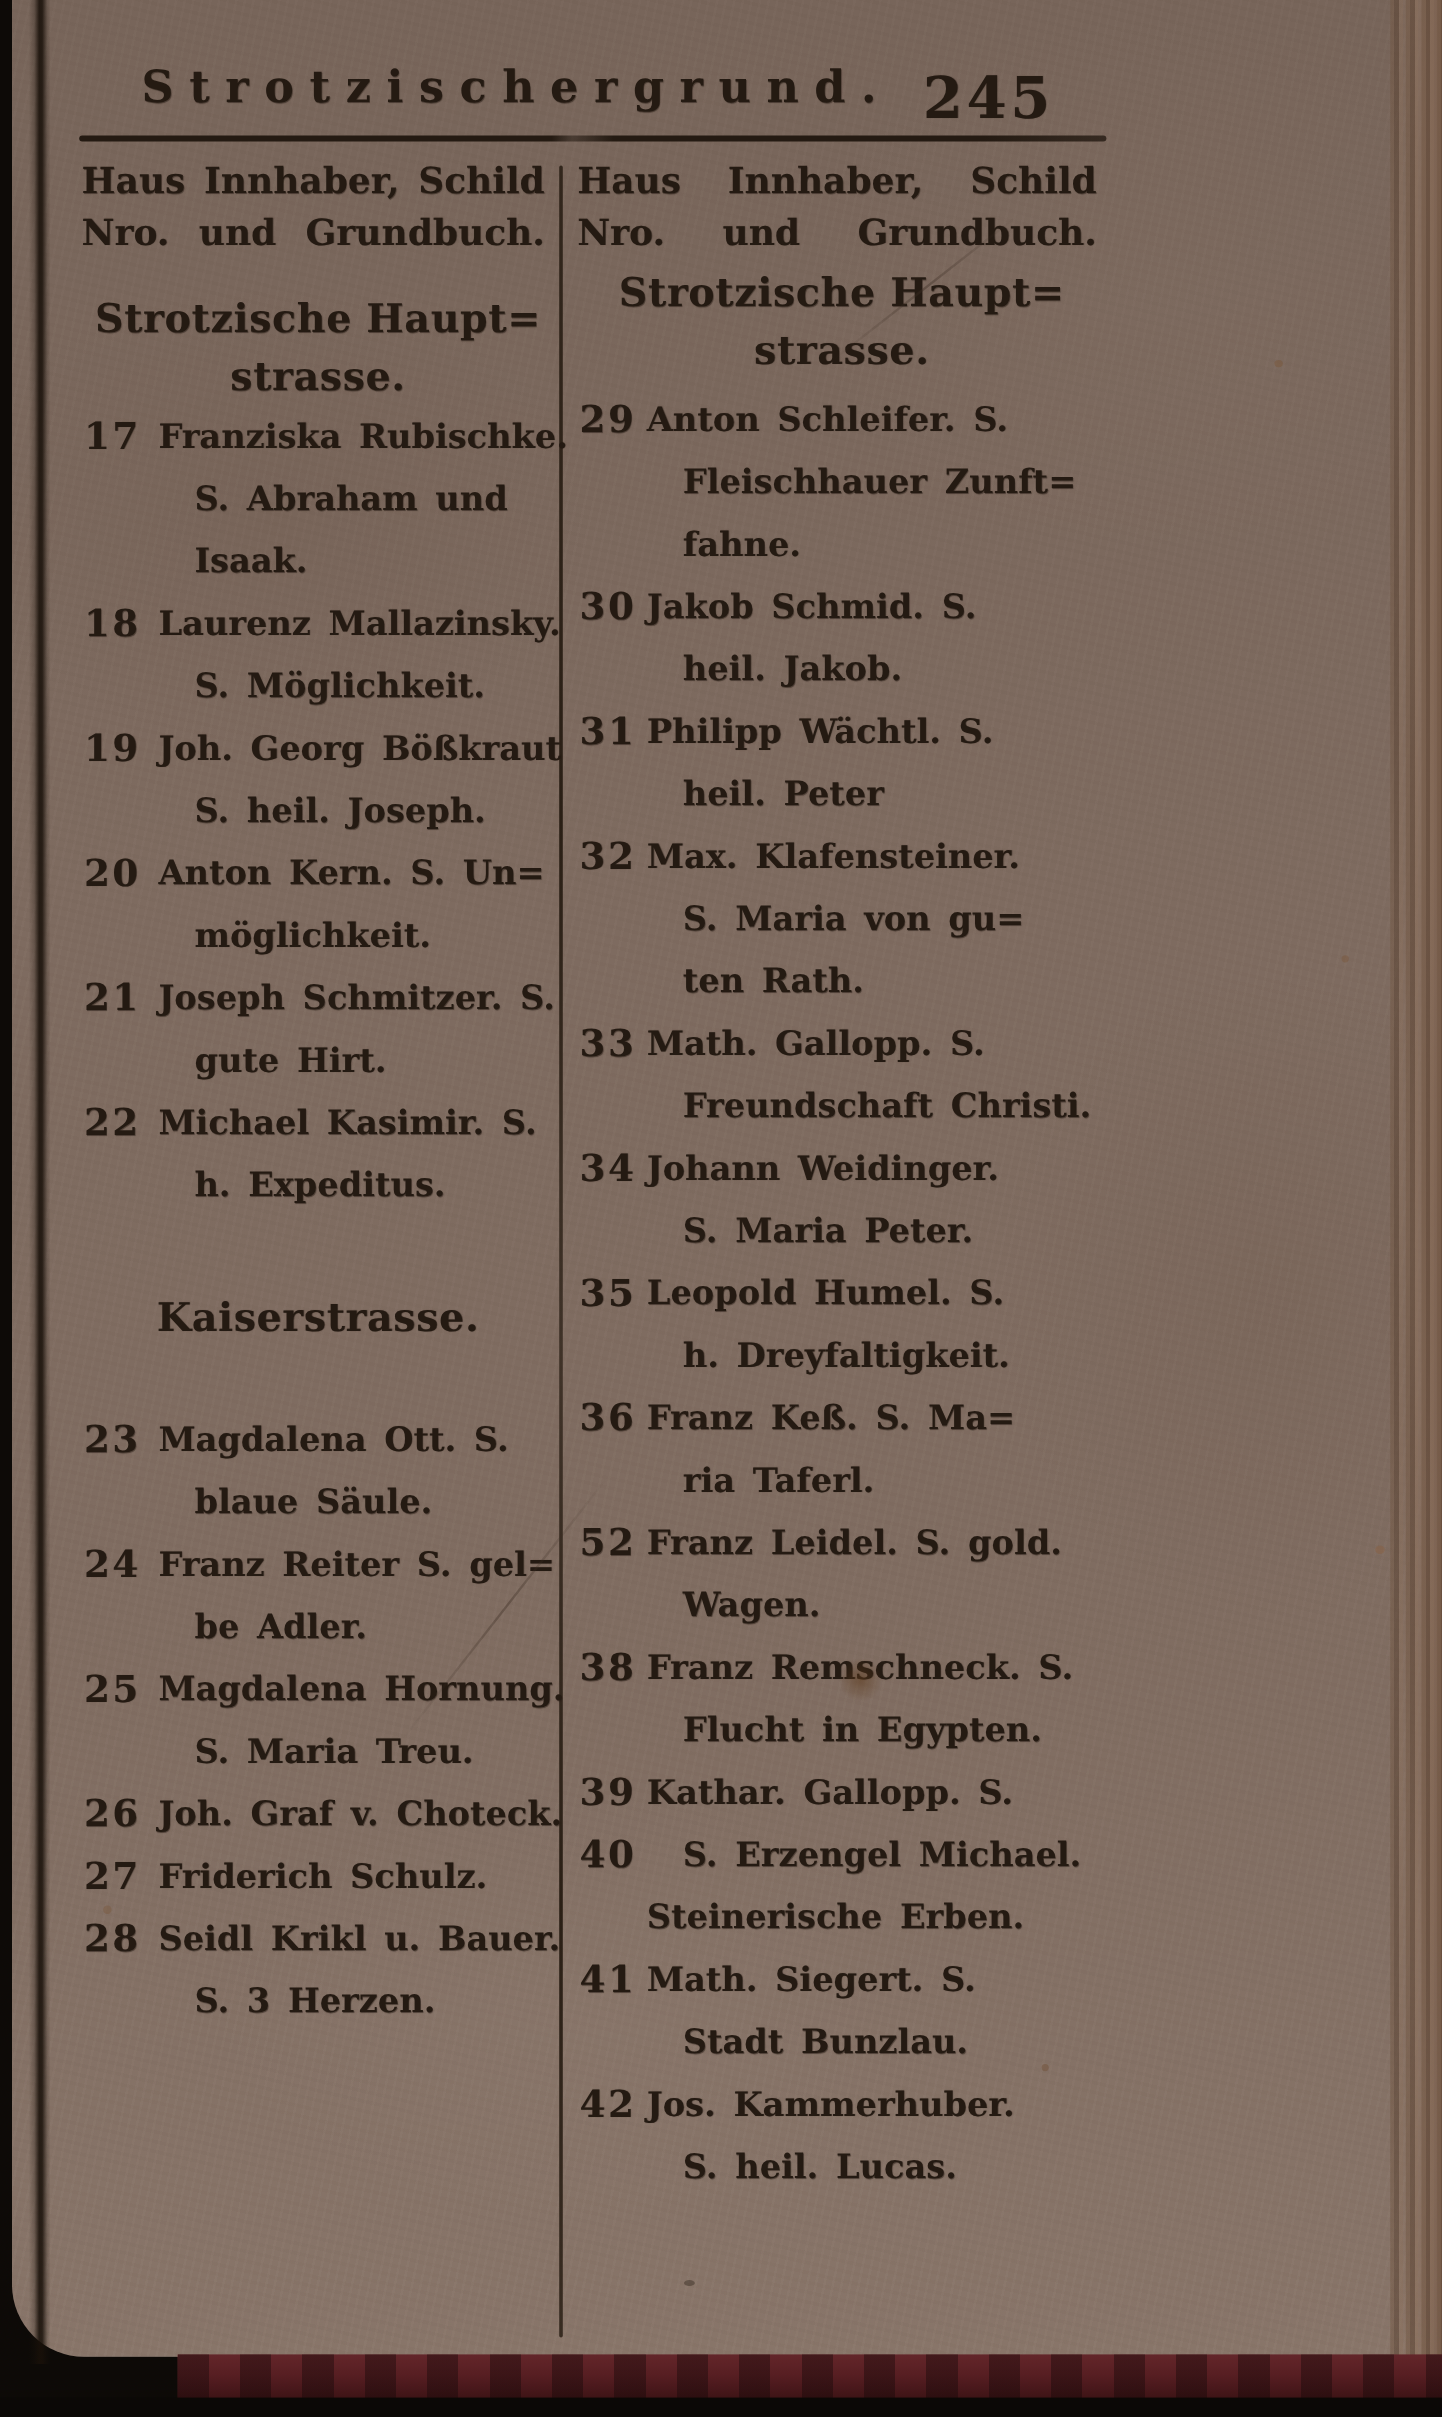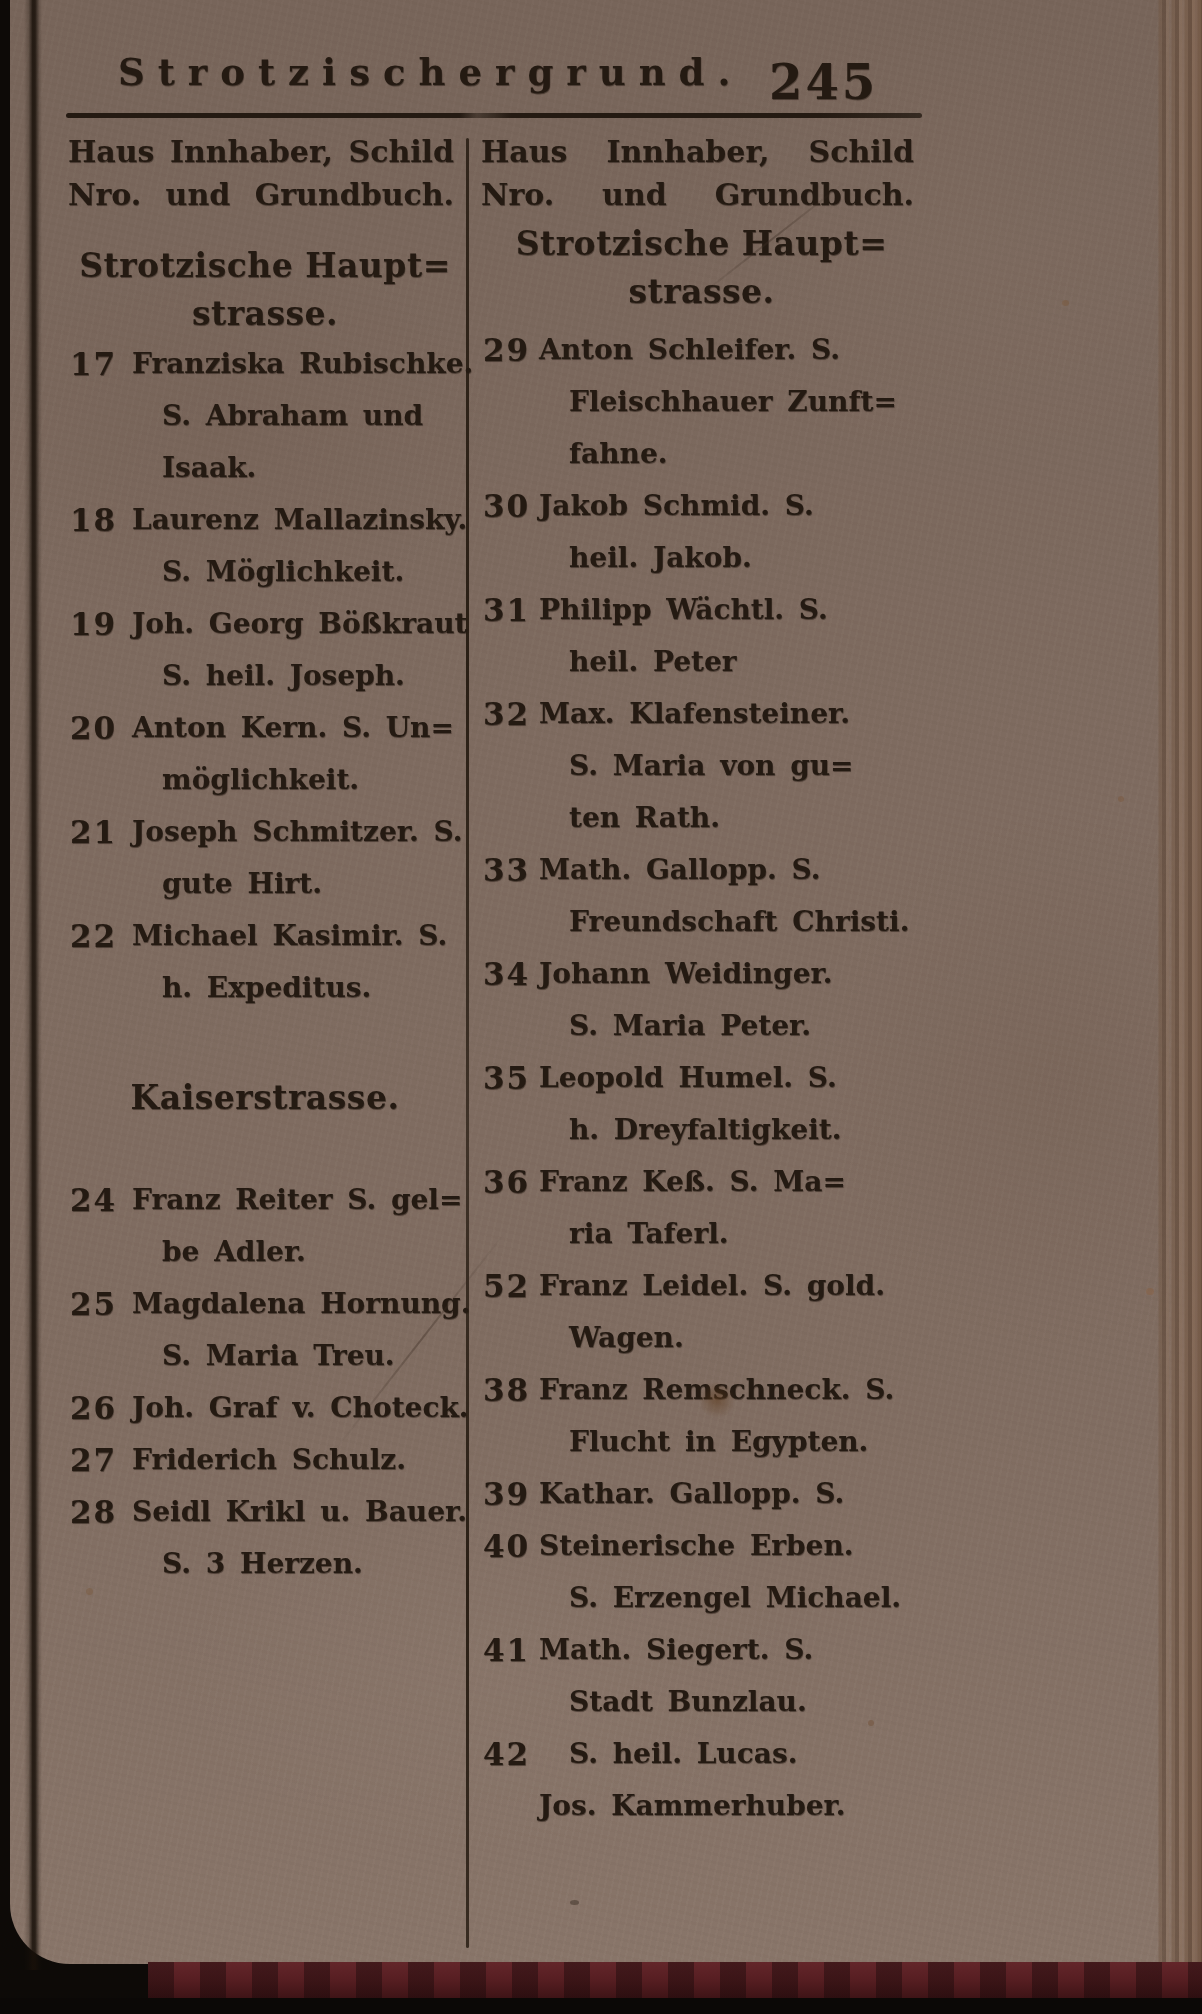--- a/index.html
+++ b/index.html
@@ -153,20 +153,25 @@
               <span class="num">22</span>
               <div class="line">Michael Kasimir. S.</div>
               <div class="line cont">h. Expeditus.</div>
             </div>
           </div>
           <div class="section-heading s1">
             <div>Kaiserstrasse.</div>
           </div>
           <div class="entries s1">
             <div class="entry">
+              <span class="num">23</span>
+              <div class="line">Magdalena Ott. S.</div>
+              <div class="line cont">blaue Säule.</div>
+            </div>
+            <div class="entry">
               <span class="num">24</span>
               <div class="line">Franz Reiter S. gel=</div>
               <div class="line cont">be Adler.</div>
             </div>
             <div class="entry">
               <span class="num">25</span>
               <div class="line">Magdalena Hornung.</div>
               <div class="line cont">S. Maria Treu.</div>
             </div>
             <div class="entry">
@@ -254,32 +259,32 @@
               <span class="num">38</span>
               <div class="line">Franz Remschneck. S.</div>
               <div class="line cont">Flucht in Egypten.</div>
             </div>
             <div class="entry">
               <span class="num">39</span>
               <div class="line">Kathar. Gallopp. S.</div>
             </div>
             <div class="entry">
               <span class="num">40</span>
+              <div class="line cont">S. Erzengel Michael.</div>
               <div class="line">Steinerische Erben.</div>
-              <div class="line cont">S. Erzengel Michael.</div>
             </div>
             <div class="entry">
               <span class="num">41</span>
               <div class="line">Math. Siegert. S.</div>
               <div class="line cont">Stadt Bunzlau.</div>
             </div>
             <div class="entry">
               <span class="num">42</span>
+              <div class="line">Jos. Kammerhuber.</div>
               <div class="line cont">S. heil. Lucas.</div>
-              <div class="line">Jos. Kammerhuber.</div>
             </div>
           </div>
         </div>
     </div>
 
     <div class="stain" style="left:690px;top:1380px;width:34px;height:40px;"></div>
     <div class="speck" style="left:1052px;top:300px;width:7px;height:6px;background:rgba(122,86,56,.45);"></div>
     <div class="speck" style="left:1108px;top:796px;width:6px;height:6px;background:rgba(122,86,56,.4);"></div>
     <div class="speck" style="left:1136px;top:1288px;width:8px;height:7px;background:rgba(140,96,60,.4);"></div>
     <div class="speck" style="left:858px;top:1720px;width:6px;height:6px;background:rgba(110,78,52,.45);"></div>

